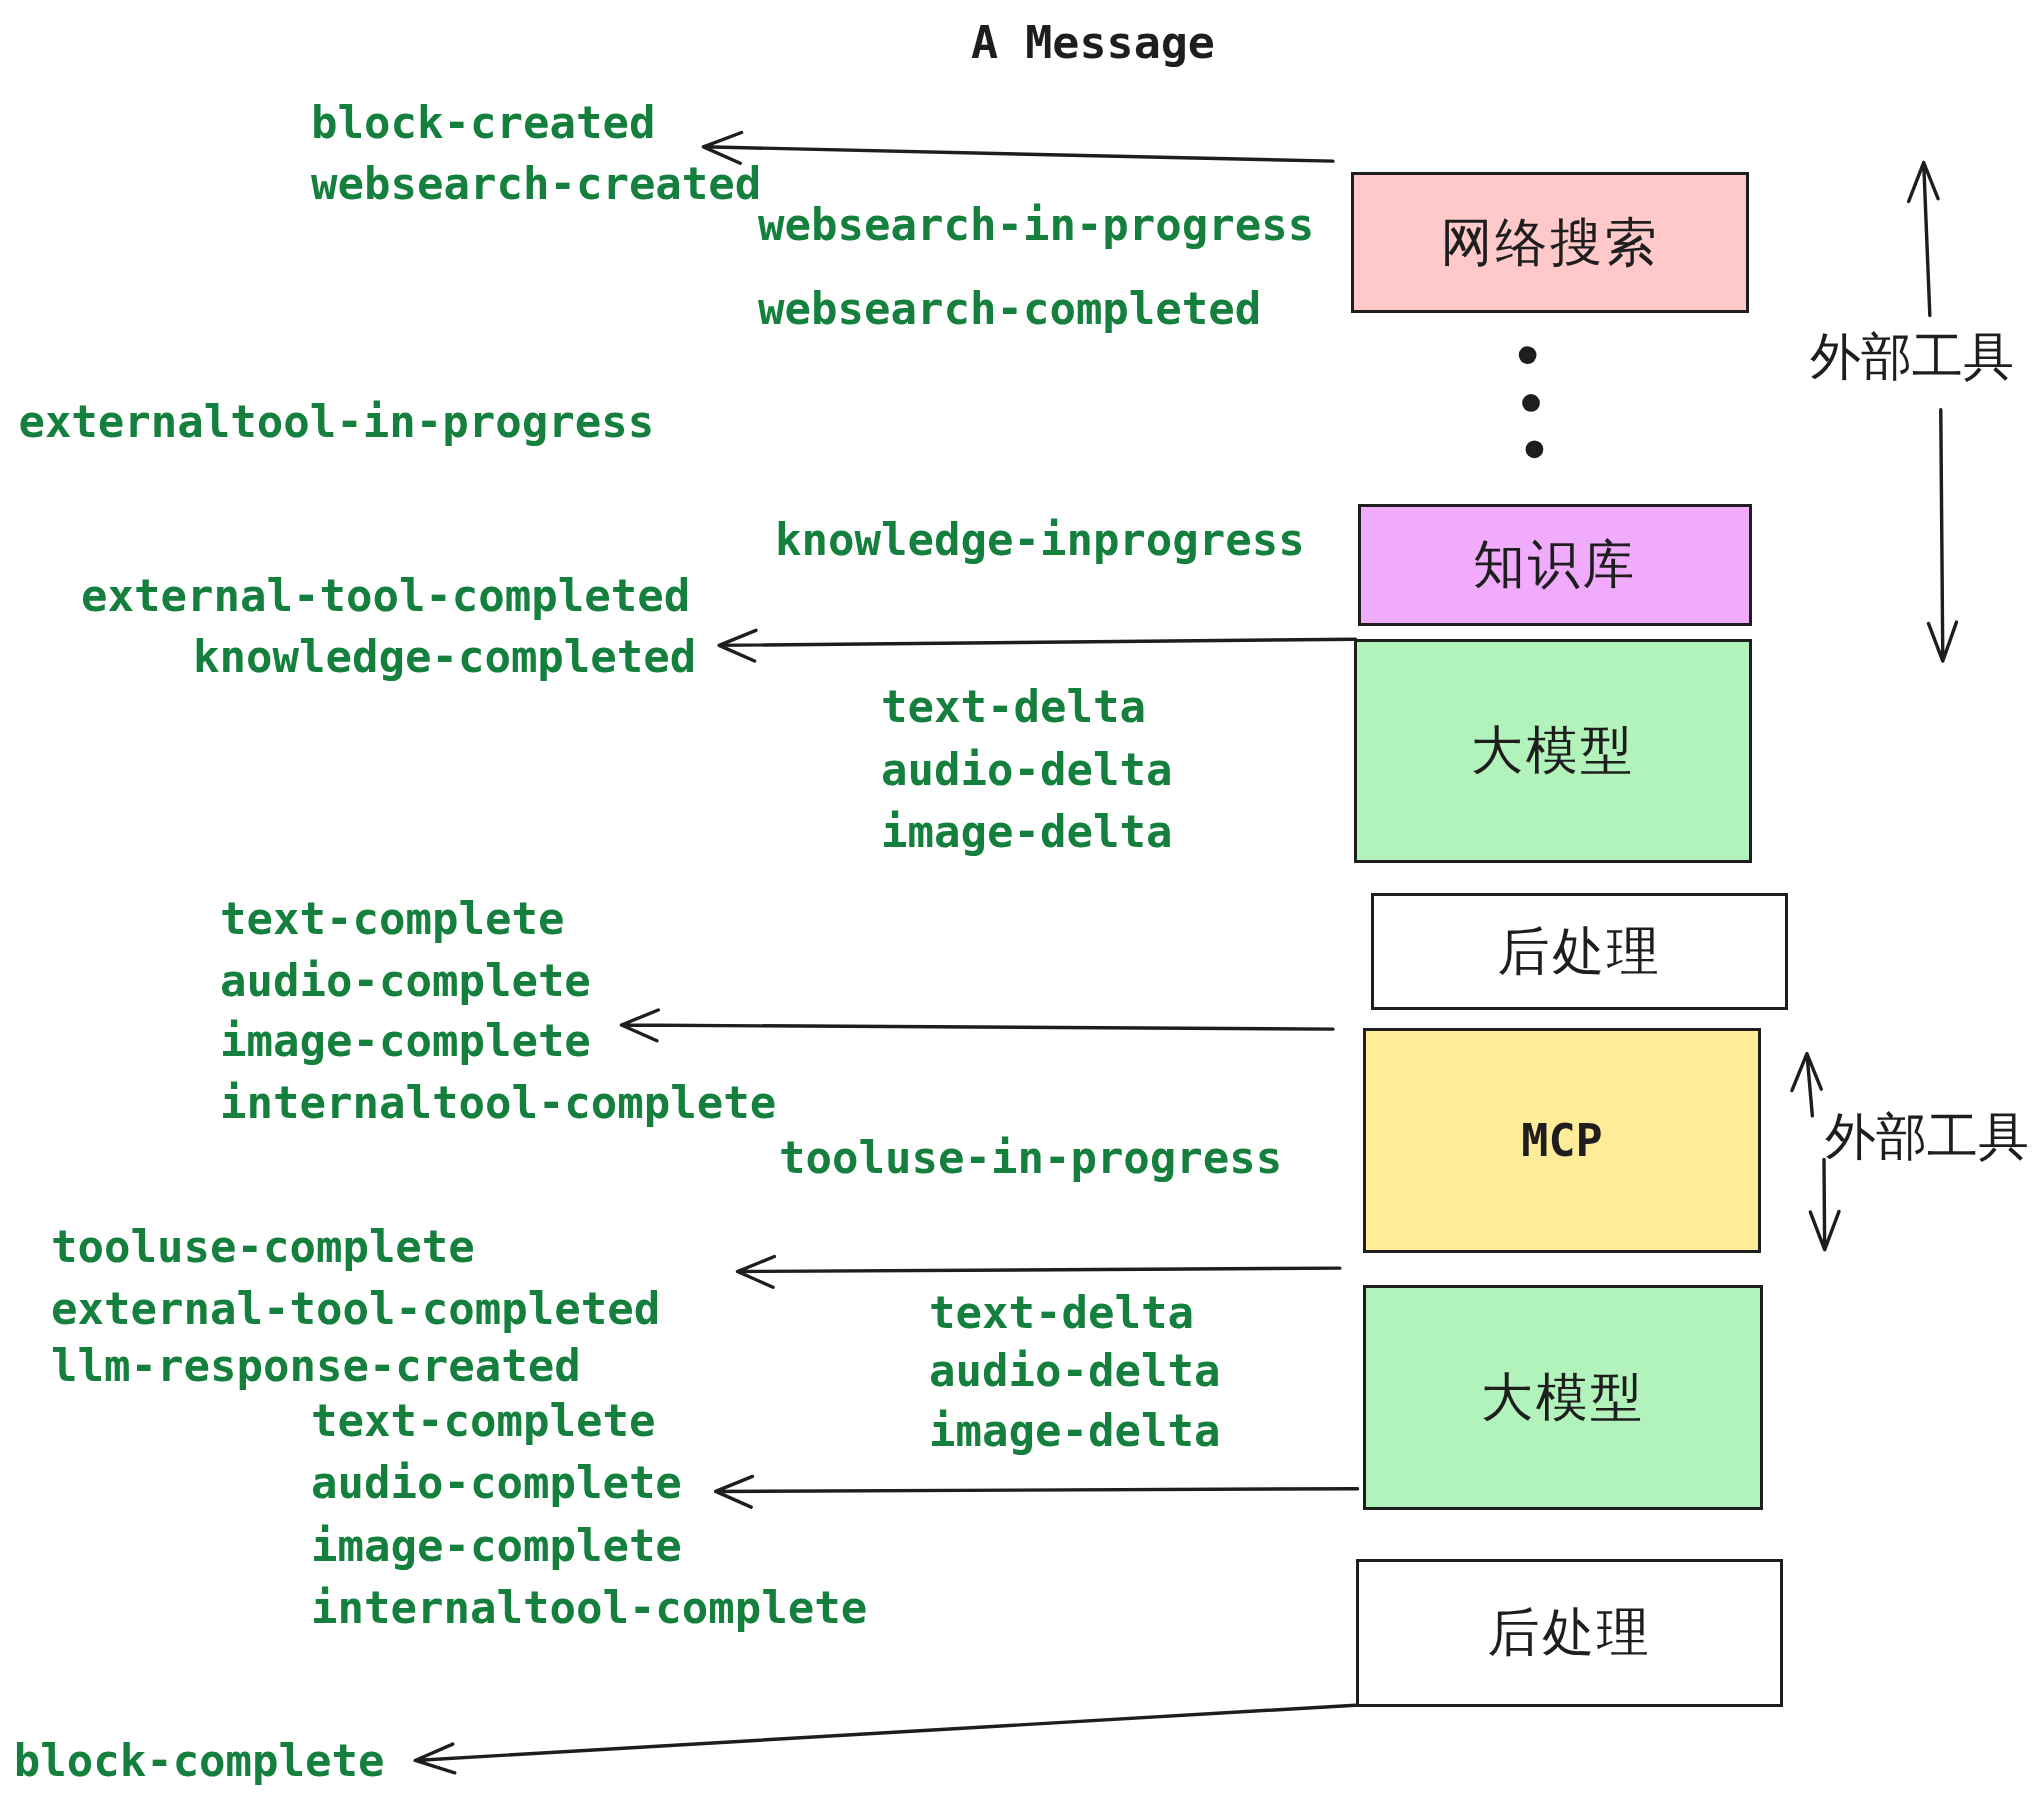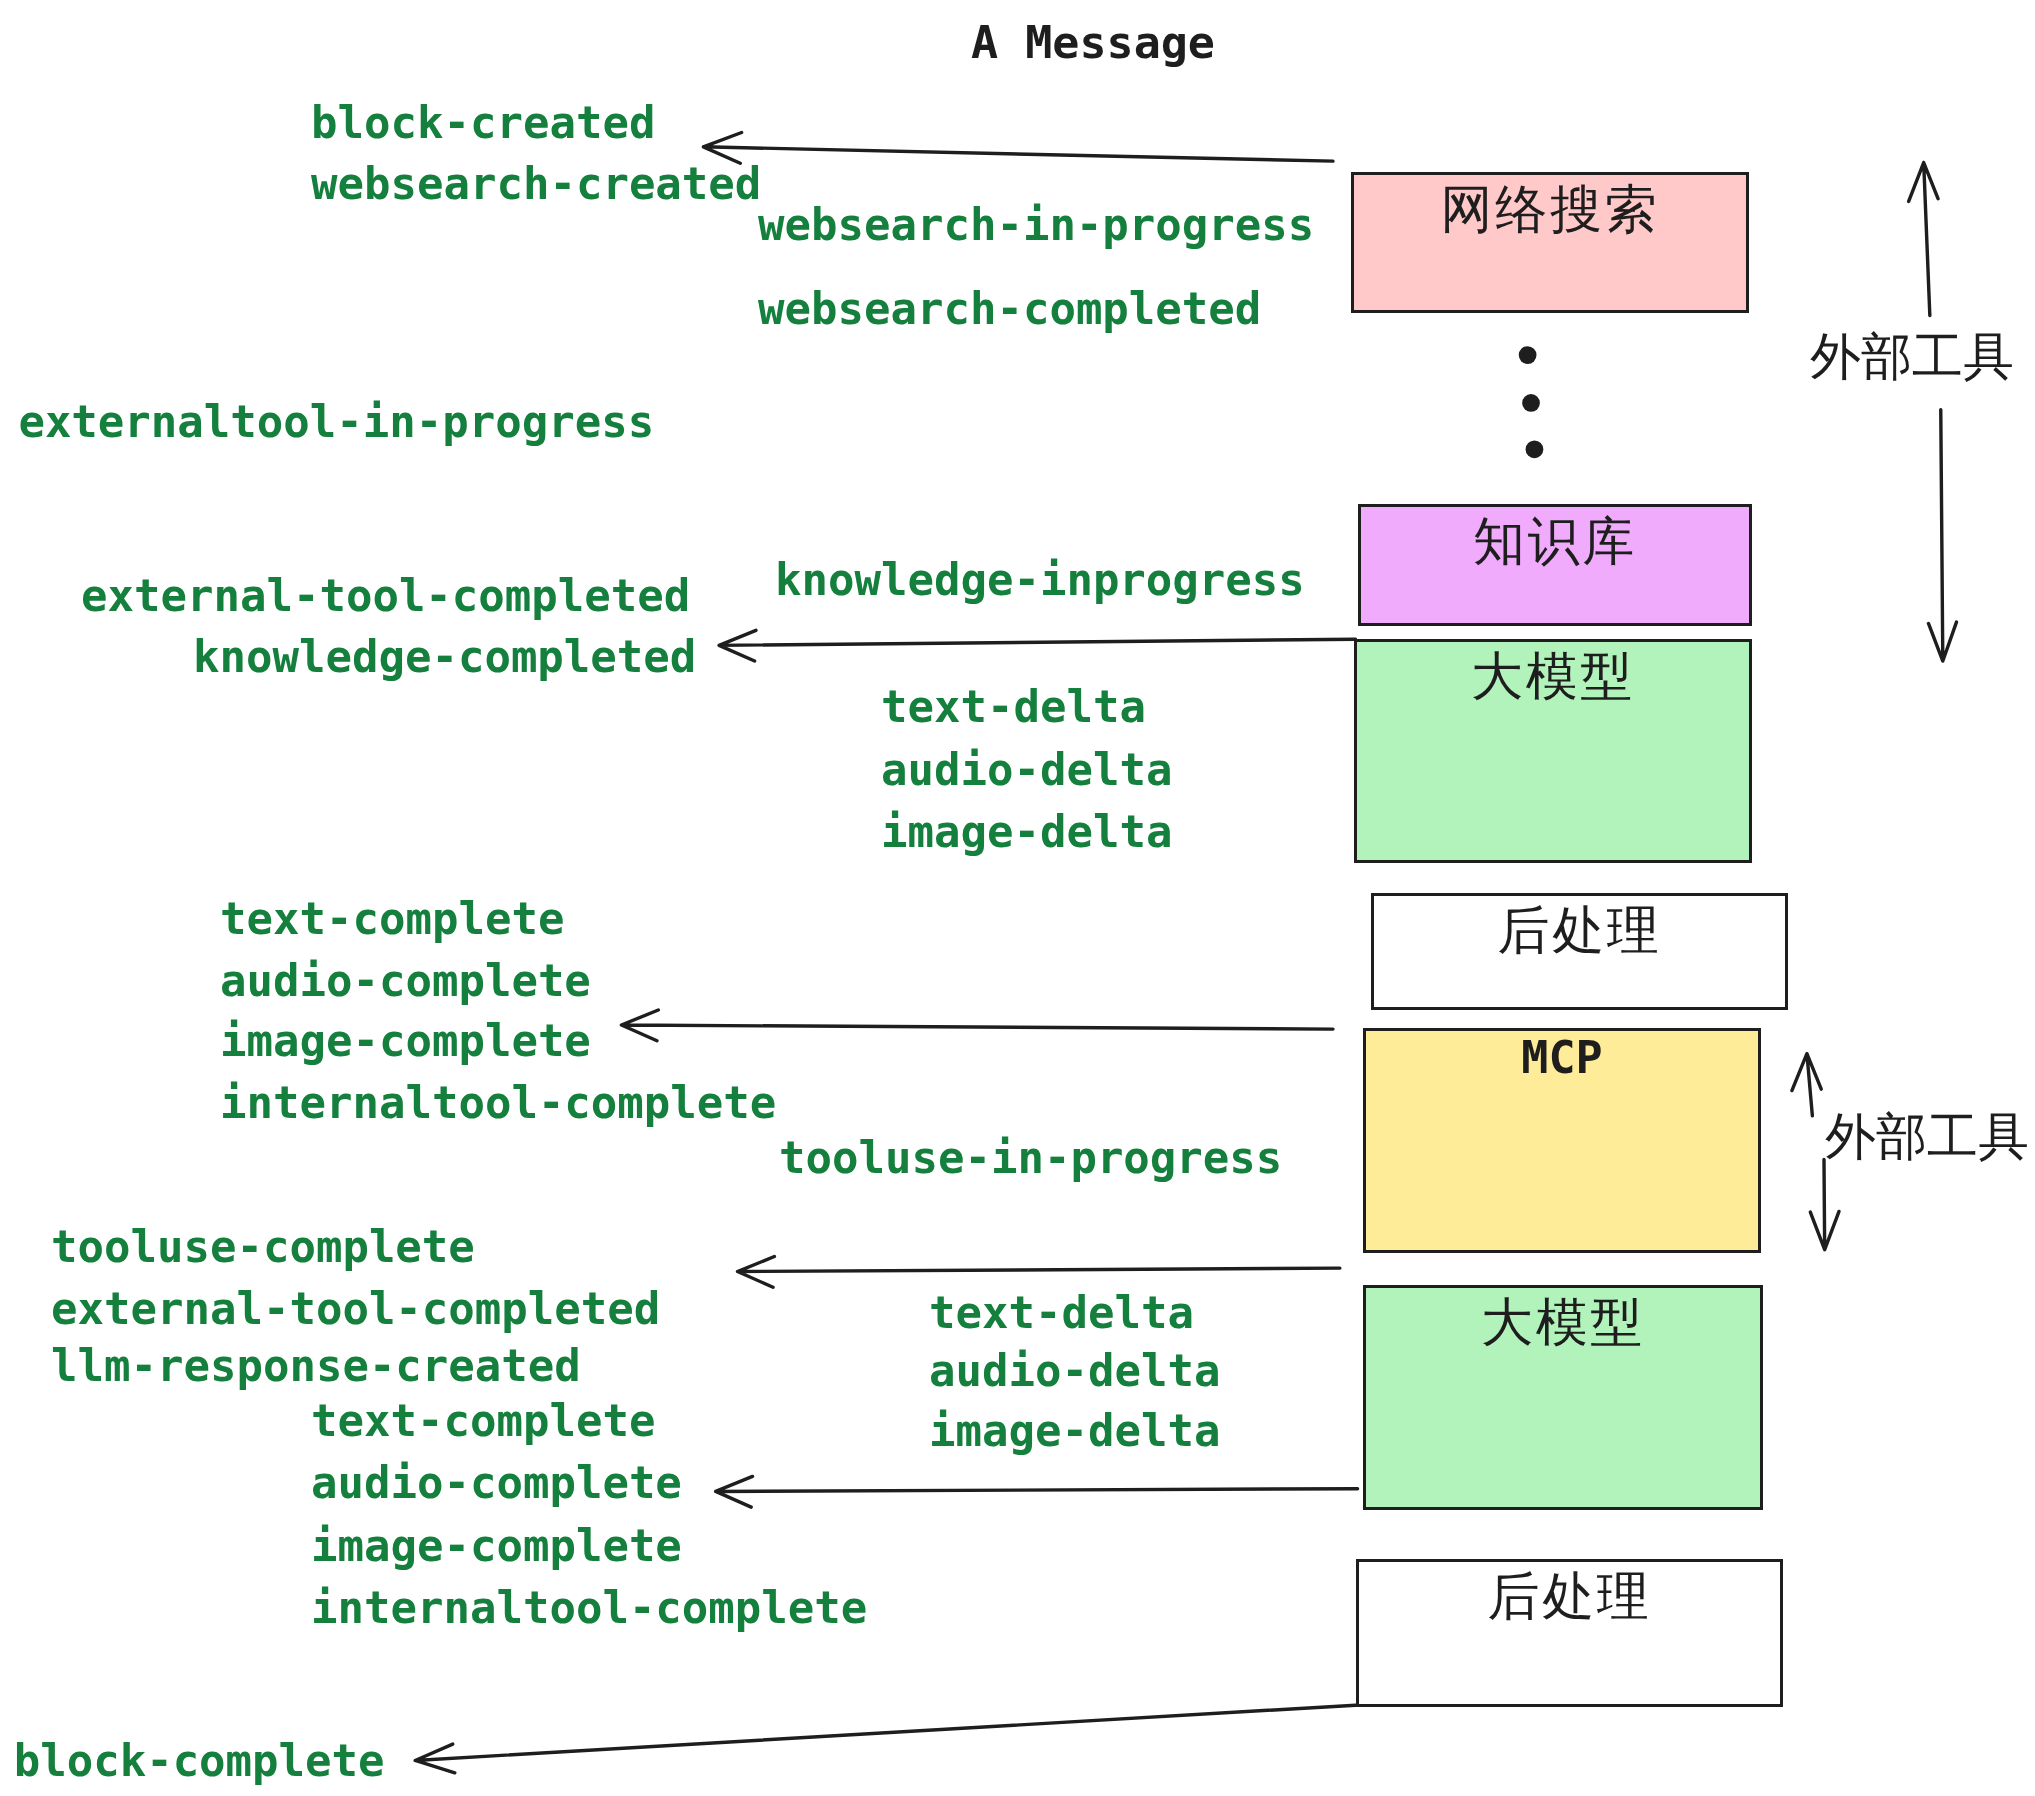--- a/index.html
+++ b/index.html
@@ -35,20 +35,21 @@
     position: absolute;
     transform: translate(-50%, -50%);
     font-size: 45px;
     font-weight: 600;
     white-space: nowrap;
   }
   .box {
     position: absolute;
     border: 3.4px solid #1e1e1e;
     display: flex;
+    align-items: center;
     justify-content: center;
     box-sizing: border-box;
   }
   .box .zh-label {
     font-family: "DejaVu Sans", "Liberation Sans", sans-serif;
     font-size: 52px;
     font-weight: 500;
     letter-spacing: 2.7px;
     white-space: nowrap;
   }
@@ -111,21 +112,21 @@
     </g>
   </svg>
 
   <div class="title" style="left:1093px;top:42px">A Message</div>
 
   <div class="ev" style="left:311px;top:123px">block-created</div>
   <div class="ev" style="left:311px;top:184px">websearch-created</div>
   <div class="ev" style="left:758px;top:225px">websearch-in-progress</div>
   <div class="ev" style="left:758px;top:309px">websearch-completed</div>
   <div class="ev" style="left:18.4px;top:422px">externaltool-in-progress</div>
-  <div class="ev" style="left:775px;top:580px">knowledge-inprogress</div>
+  <div class="ev" style="left:775px;top:540px">knowledge-inprogress</div>
   <div class="ev" style="left:81px;top:596px">external-tool-completed</div>
   <div class="ev" style="left:193px;top:657px">knowledge-completed</div>
   <div class="ev" style="left:881px;top:707px">text-delta</div>
   <div class="ev" style="left:881px;top:770px">audio-delta</div>
   <div class="ev" style="left:881px;top:832px">image-delta</div>
   <div class="ev" style="left:220px;top:919px">text-complete</div>
   <div class="ev" style="left:220px;top:981px">audio-complete</div>
   <div class="ev" style="left:220px;top:1041px">image-complete</div>
   <div class="ev" style="left:220px;top:1103px">internaltool-complete</div>
   <div class="ev" style="left:779px;top:1158px">tooluse-in-progress</div>

